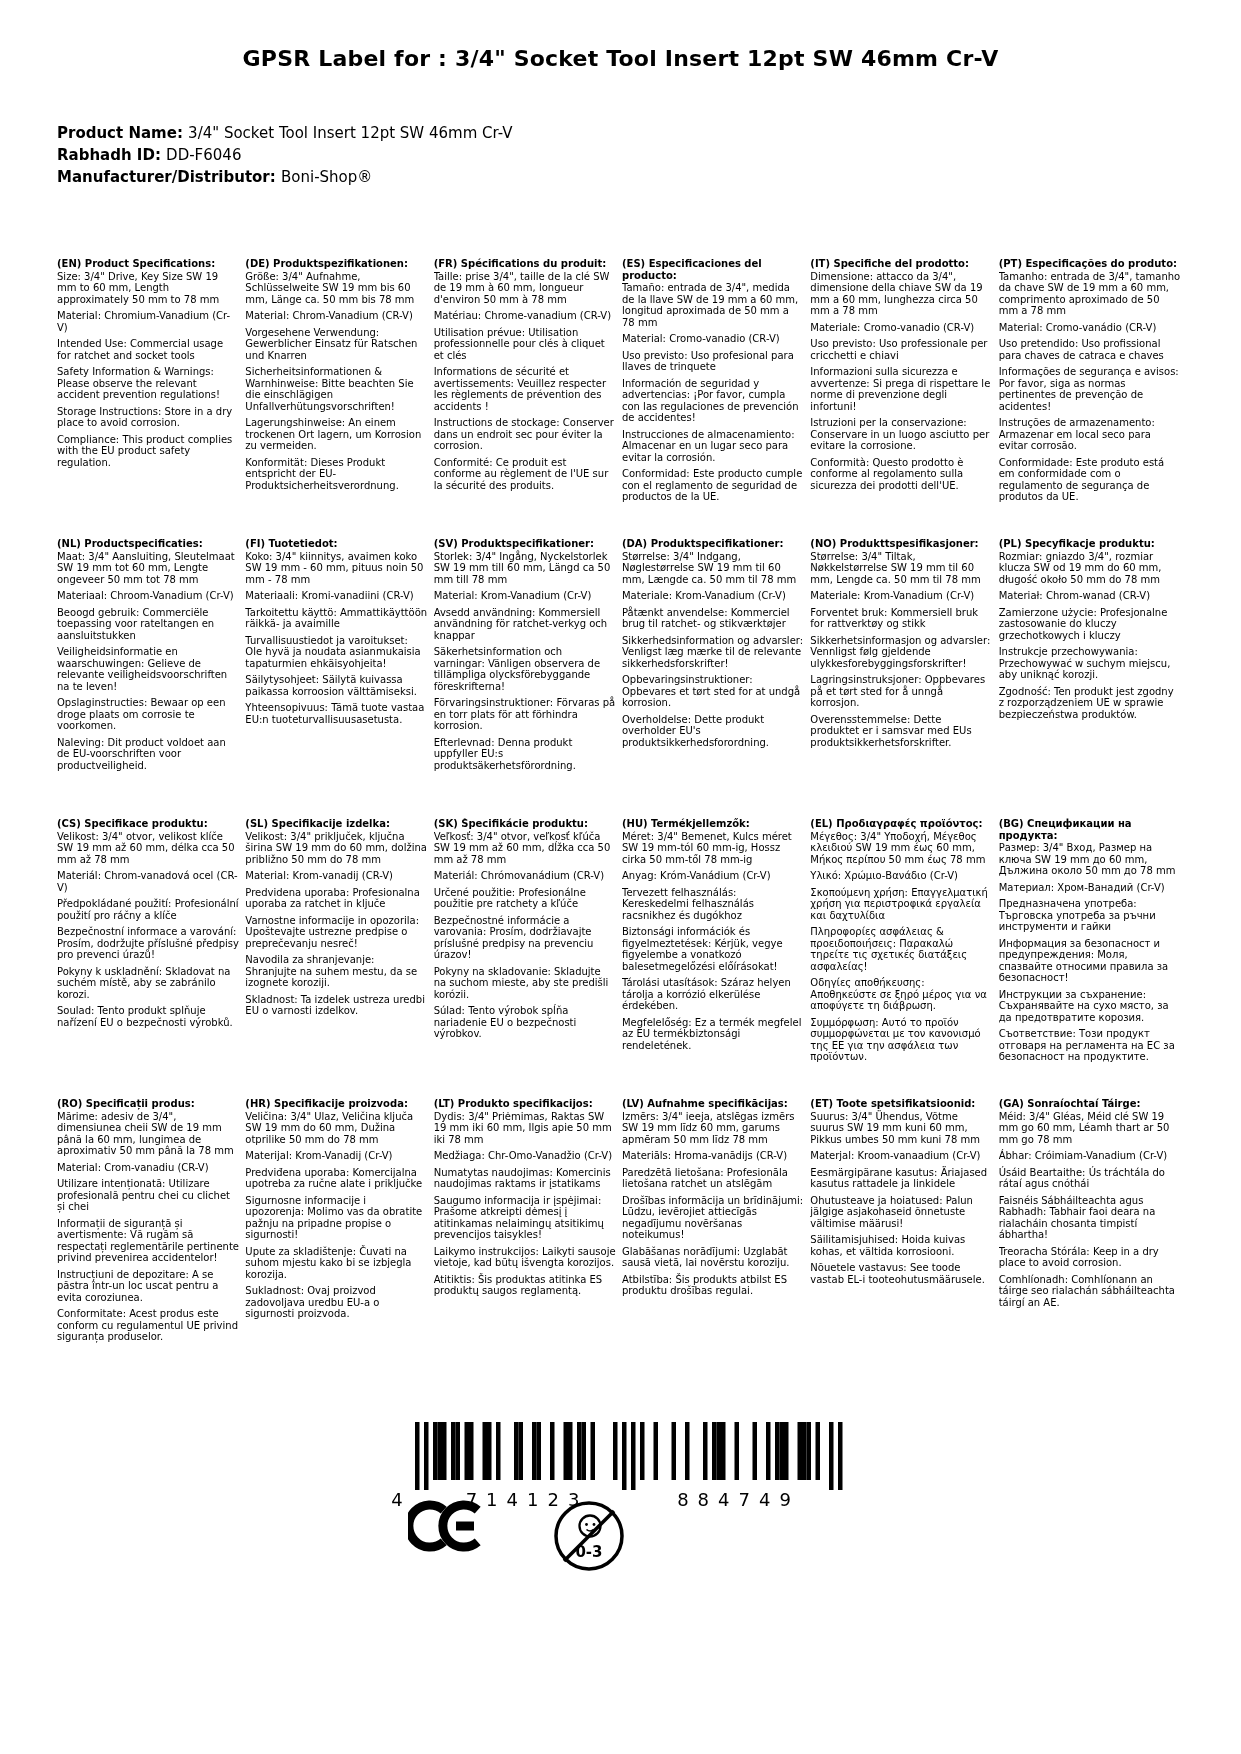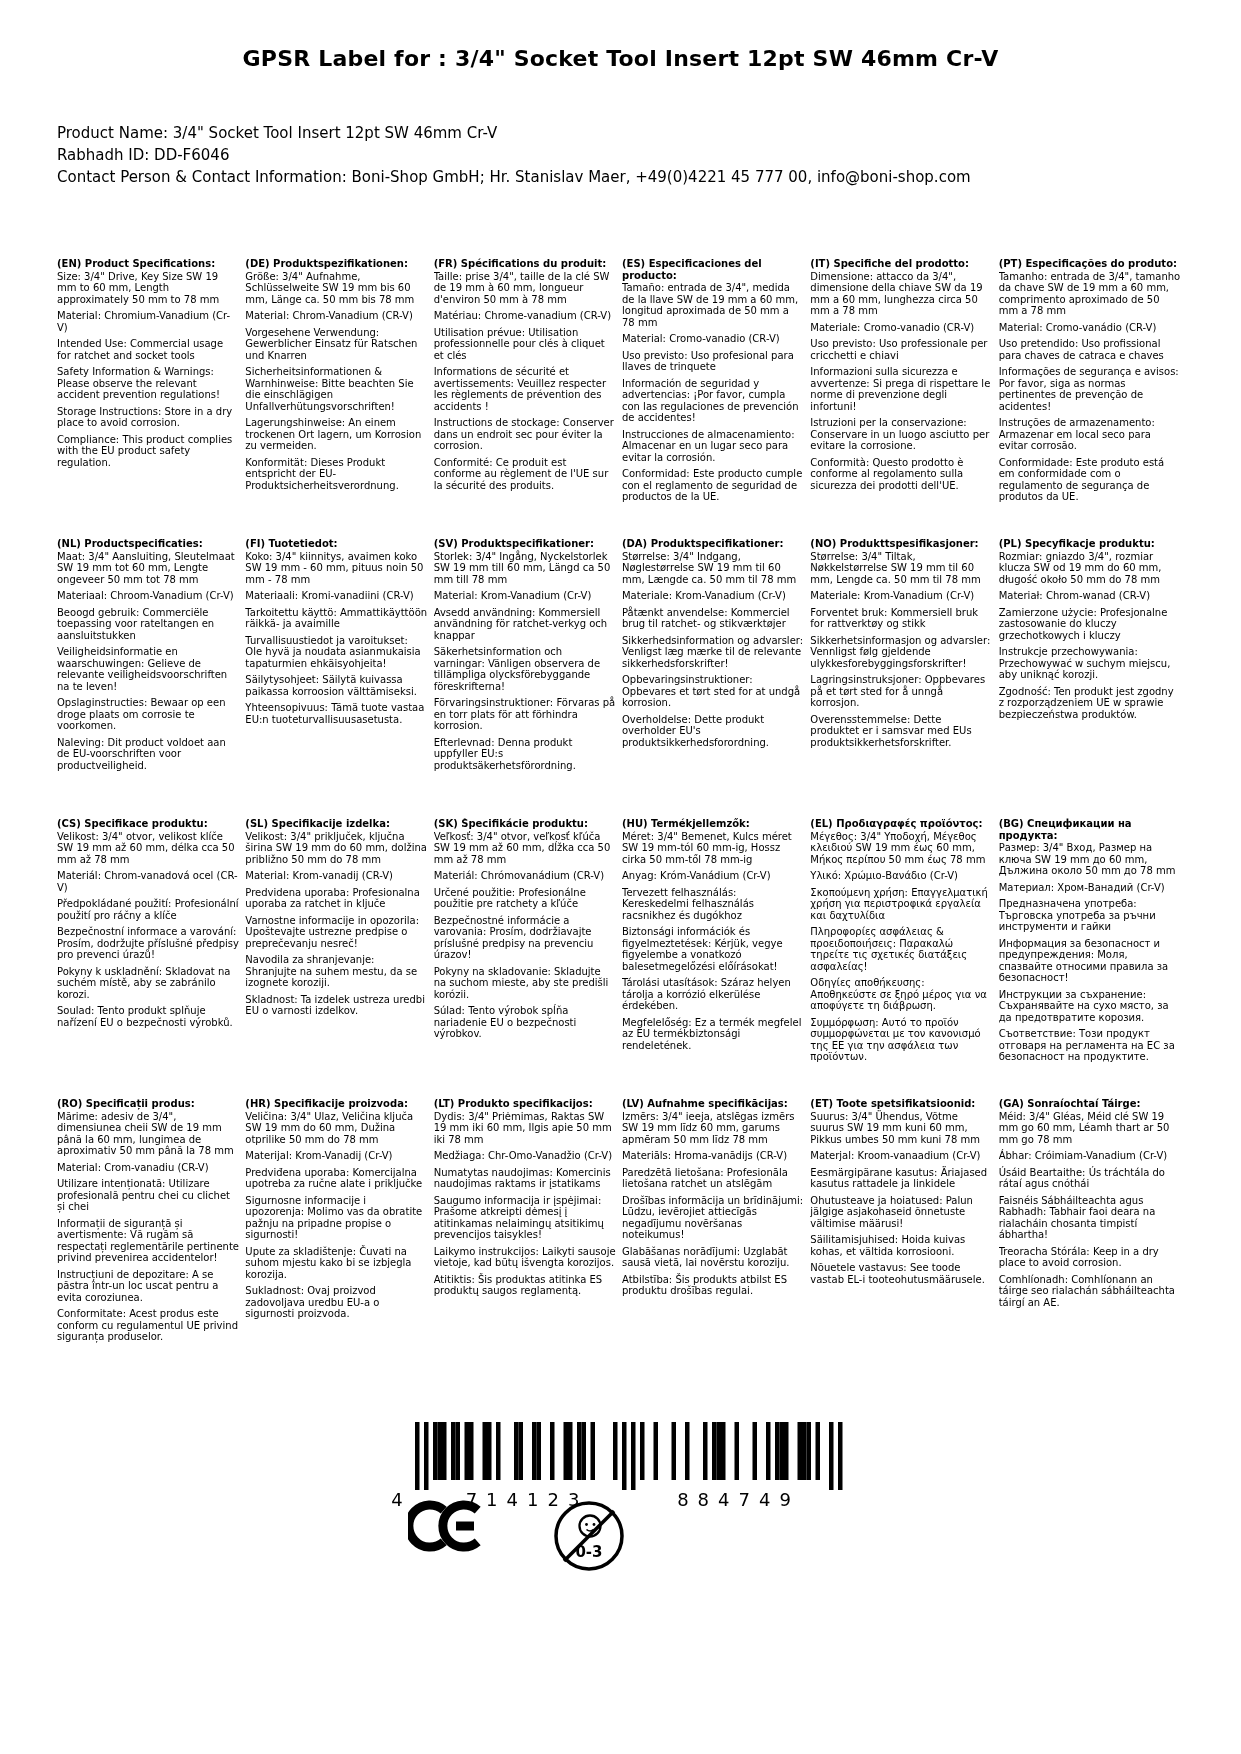--- a/index.html
+++ b/index.html
@@ -2,21 +2,21 @@
 <html><head>
 <meta charset="utf-8">
 <style>
   html,body{margin:0;padding:0;background:#fff;}
   .page{position:relative;width:1241px;height:1754px;background:#ffffff;color:#000;
         font-family:"DejaVu Sans","Liberation Sans",sans-serif;overflow:hidden;}
   .title{position:absolute;top:46px;left:0;width:100%;text-align:center;
          font-size:22px;font-weight:bold;letter-spacing:.2px;}
   .product-info{position:absolute;top:122px;left:57px;right:57px;}
   .info-line{font-size:15px;line-height:22px;}
-  .info-line .lbl{font-weight:normal;}
+  .info-line .lbl{font-weight:bold;}
   .info-line .val{font-weight:normal;}
   .lang-grid{position:absolute;top:258px;left:57px;width:1130px;
              display:grid;grid-template-columns:repeat(6,1fr);
              grid-auto-rows:280px;}
   .lang-block{overflow:hidden;padding-right:6px;}
   .lang-heading{font-size:10px;font-weight:bold;line-height:11.5px;margin:0 0 1px 0;
                 overflow-wrap:break-word;}
   .spec-p{font-size:10px;line-height:11.5px;margin:0 0 5px 0;overflow-wrap:break-word;}
   .footer{position:absolute;left:0;top:1400px;width:100%;height:354px;}
   .barcode-wrap{position:absolute;left:385px;top:22px;}
@@ -35,26 +35,26 @@
     <div class="info-line">
       <span class="lbl">Product Name: </span>
       <span class="val">3/4" Socket Tool Insert 12pt SW 46mm Cr-V</span>
     </div>
 
     <div class="info-line">
       <span class="lbl">Rabhadh ID: </span>
       <span class="val">DD-F6046</span>
     </div>
 
-
-
     <div class="info-line">
-      <span class="lbl">Contact Person &amp; Contact Information: </span>
-      <span class="val">Boni-Shop GmbH; Hr. Stanislav Maer, +49(0)4221 45 777 00, info@boni-shop.com</span>
-    </div>
+      <span class="lbl">Manufacturer/Distributor: </span>
+      <span class="val">Boni-Shop®</span>
+    </div>
+
+
   </div>
 
   <div class="lang-grid">
     <div class="lang-block">
       <p class="lang-heading">(EN) Product Specifications:</p>
       <div>
           <p class="spec-p">Size: 3/4" Drive, Key Size SW 19 mm to 60 mm, Length approximately 50 mm to 78 mm</p>
           <p class="spec-p">Material: Chromium-Vanadium (Cr-V)</p>
           <p class="spec-p">Intended Use: Commercial usage for ratchet and socket tools</p>
           <p class="spec-p">Safety Information &amp; Warnings: Please observe the relevant accident prevention regulations!</p>

